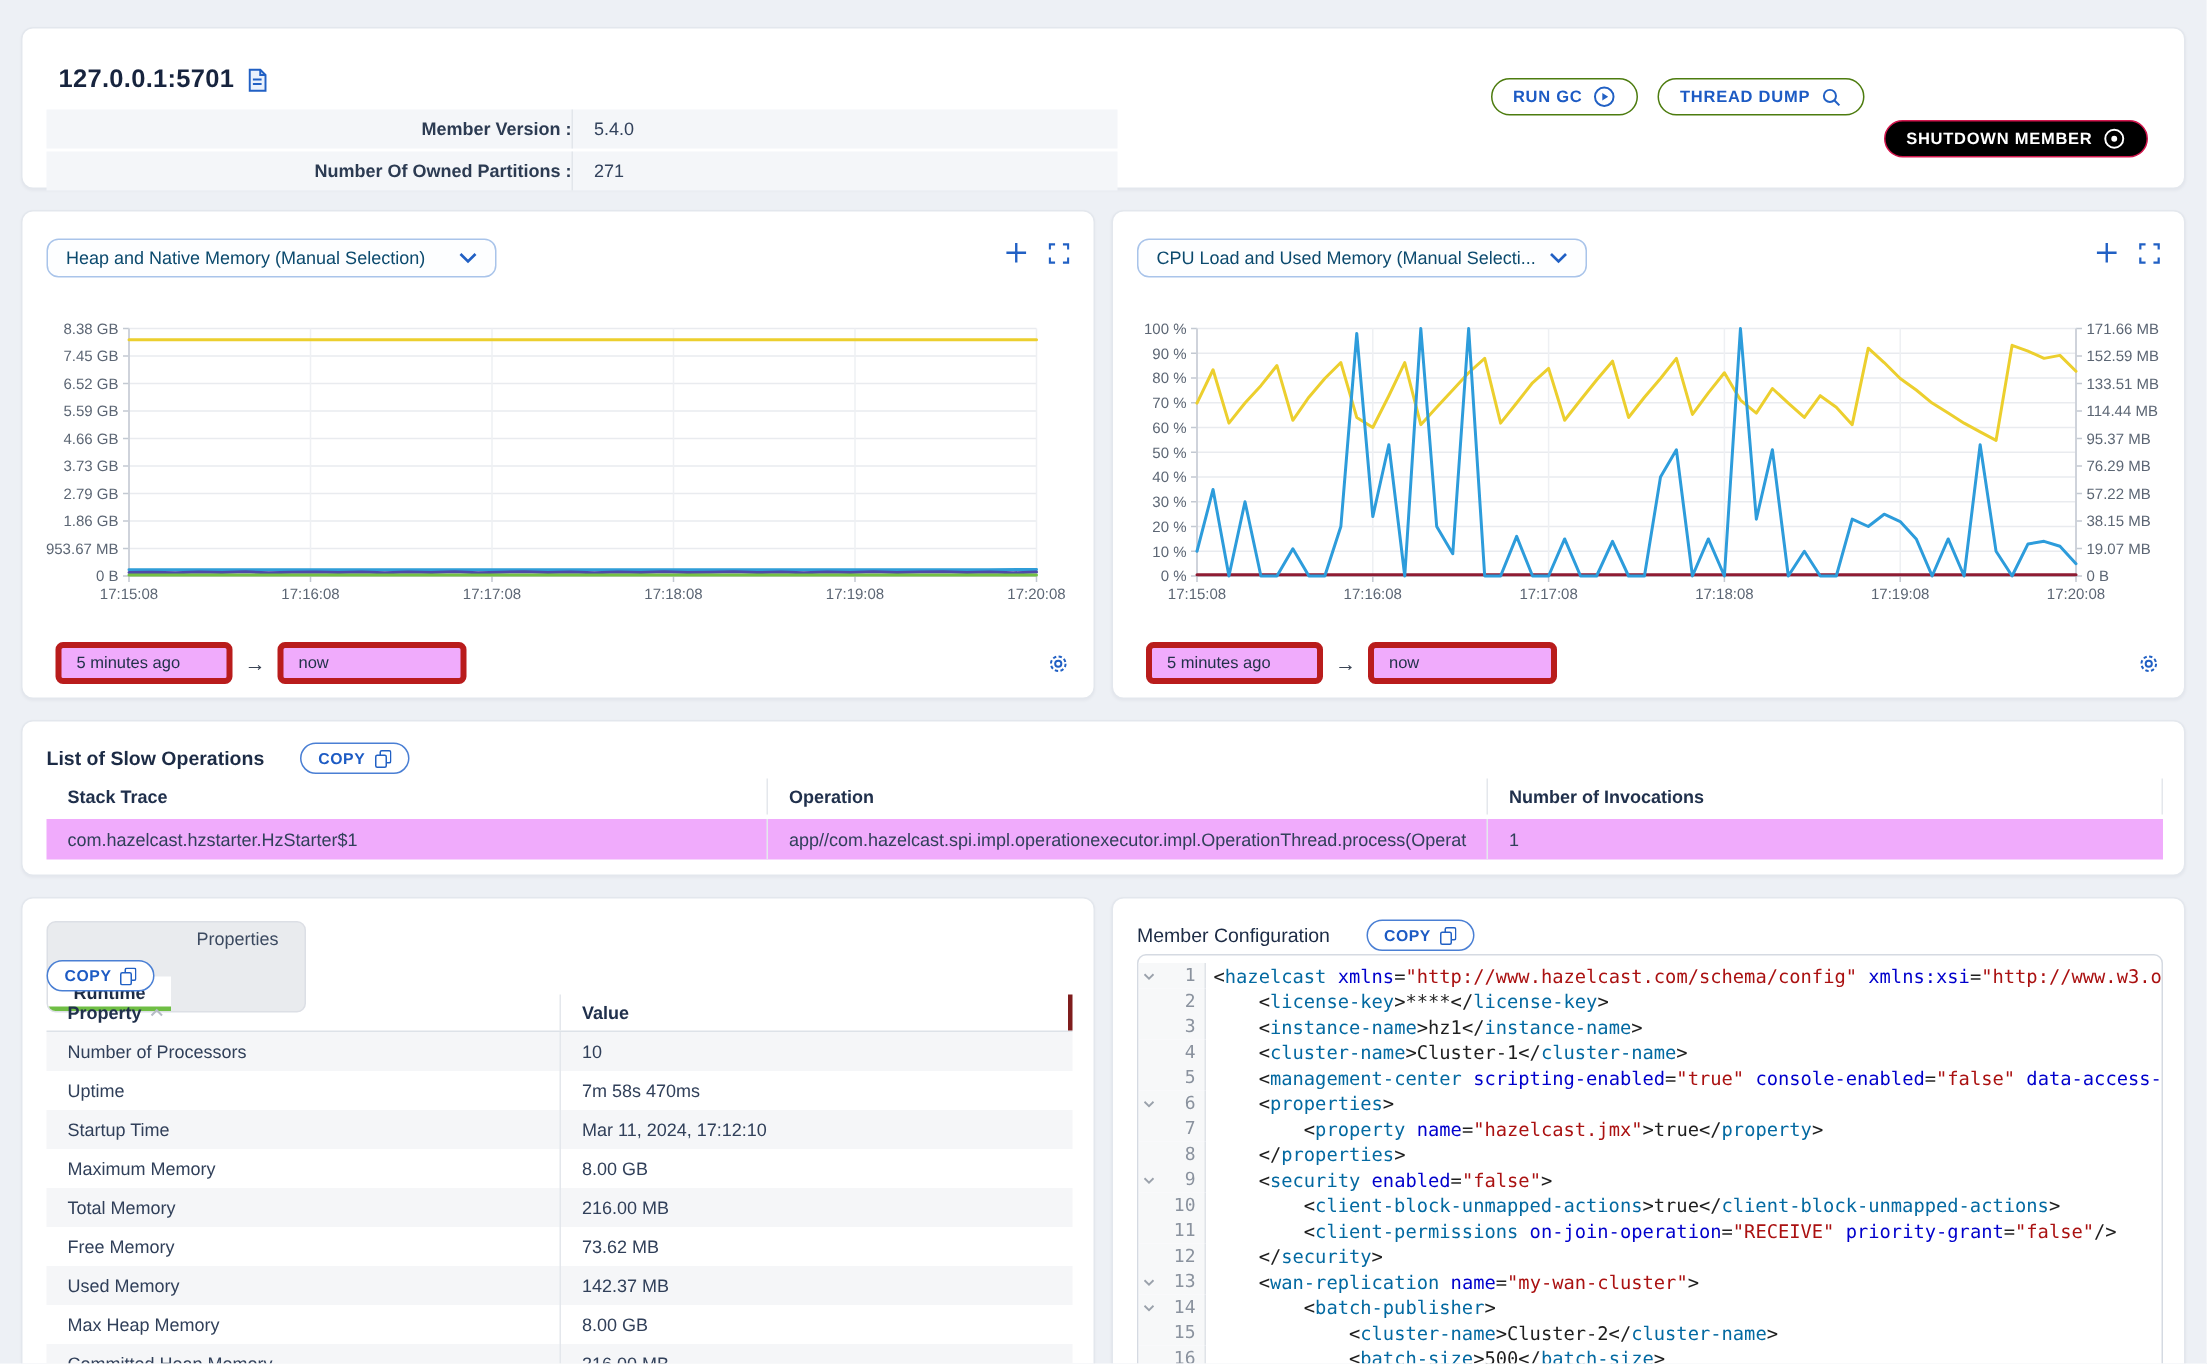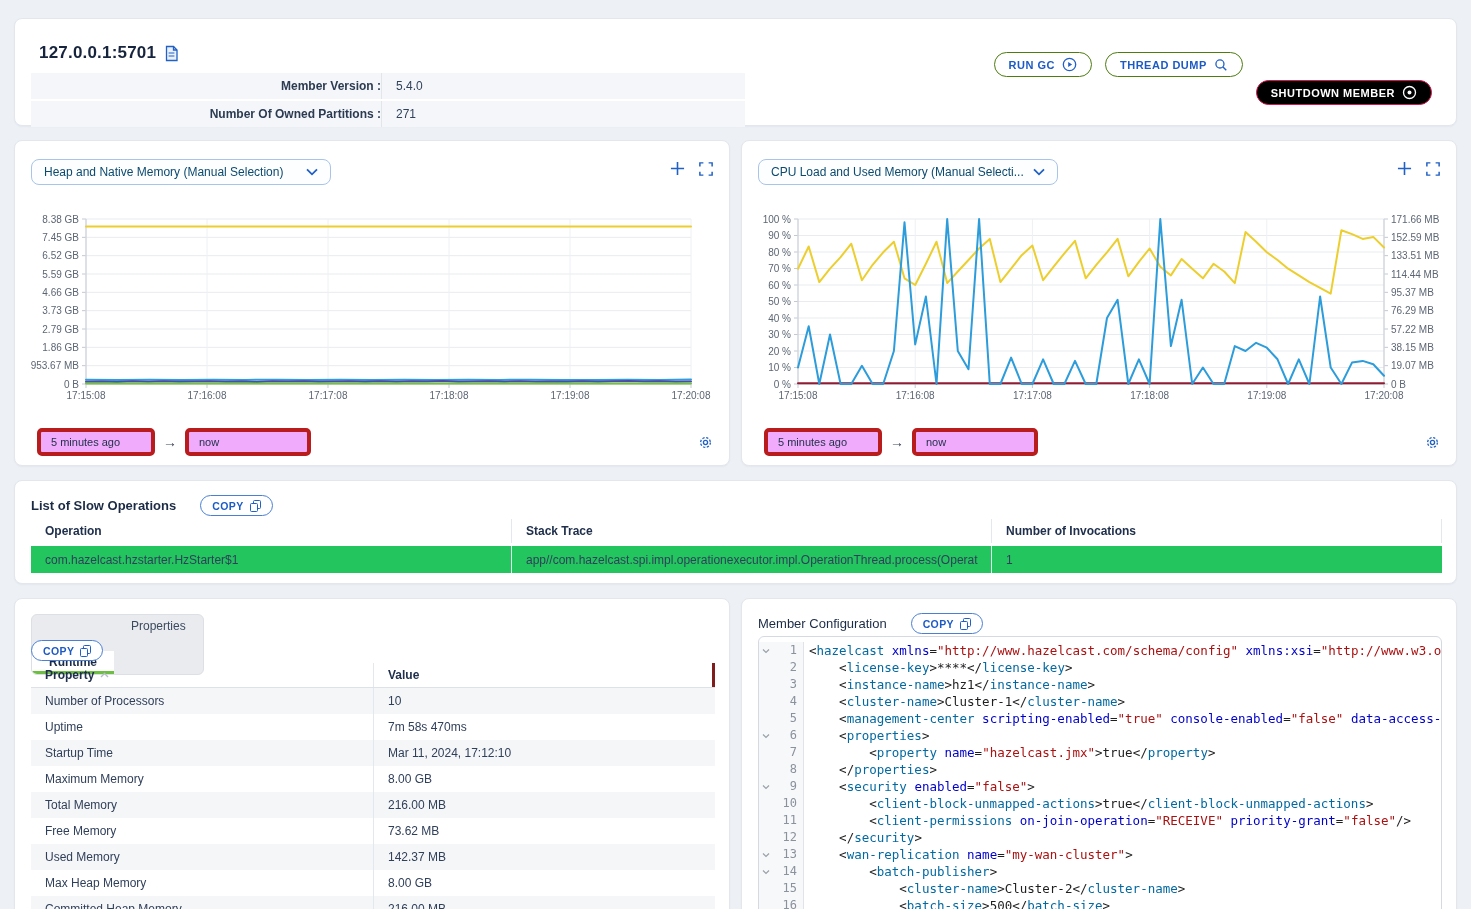--- a/index.html
+++ b/index.html
@@ -43,21 +43,21 @@
   .sec-title.normal{font-weight:400;}
   .copy-pill{display:inline-flex;align-items:center;gap:6px;height:21px;padding:0 11px;border-radius:11px;
         border:1px solid #4a7fd4;color:#1d5bc4;font-size:10.5px;font-weight:700;letter-spacing:.4px;
         background:#fff;cursor:pointer;}
   .slow-table{position:absolute;left:16px;top:38px;width:1411px;font-size:12px;}
   .slow-hdr,.slow-row{display:grid;grid-template-columns:480px 480px 1fr;}
   .slow-hdr{height:24px;align-items:center;font-weight:700;color:#20304c;}
   .slow-hdr .c,.slow-row .c{padding-left:14px;height:100%;display:flex;align-items:center;overflow:hidden;white-space:nowrap;}
   .slow-hdr .c+ .c,.slow-row .c+ .c{border-left:1px solid #e4e7ec;}
   .slow-hdr .c:last-child{border-right:1px solid #e4e7ec;}
-  .slow-row{height:27px;background:#22c55e;margin-top:3px;color:#31405a;}
+  .slow-row{height:27px;background:#f0abfc;margin-top:3px;color:#31405a;}
   
   .runtime-panel{left:14px;top:598px;width:716px;height:330px;}
   .tabs{position:absolute;left:16px;top:15px;display:flex;border:1px solid #dcdfe5;border-radius:6px;
         overflow:hidden;background:#e9ebee;}
   .tab{height:23px;line-height:23px;padding:0 17px;font-size:12px;color:#3c4a60;cursor:pointer;}
   .tab.active{background:#fff;font-weight:700;color:#1c2b45;box-shadow:inset 0 -3px 0 #6fbe44;margin-top:36px;}
   .runtime-copy{position:absolute;left:16px;top:41px;}
   .kv-table{position:absolute;left:16px;top:64px;width:684px;font-size:12px;}
   .kv-hdr{display:grid;grid-template-columns:342px 1fr;height:24px;align-items:center;font-weight:700;
         color:#20304c;border-bottom:1px solid #dde2e8;}
@@ -355,22 +355,22 @@
         <span>
             <svg width="11" height="12" viewBox="0 0 11 12">
               <rect x="3.5" y="0.5" width="7" height="8" rx="1" fill="none" stroke="#2160c4"></rect>
               <rect x="0.5" y="3.5" width="7" height="8" rx="1" fill="#fff" stroke="#2160c4"></rect>
             </svg>
           </span>
       </button>
     </div>
     <div class="slow-table">
       <div class="slow-hdr" id="slow-hdr">
+          <div class="c">Stack Trace</div>
           <div class="c">Operation</div>
-          <div class="c">Stack Trace</div>
           <div class="c">Number of Invocations</div>
         </div>
       <div id="slow-rows">
           <div class="slow-row">
             <div class="c">com.hazelcast.hzstarter.HzStarter$1</div>
             <div class="c">app//com.hazelcast.spi.impl.operationexecutor.impl.OperationThread.process(Operat</div>
             <div class="c">1</div>
           </div>
         </div>
     </div>

